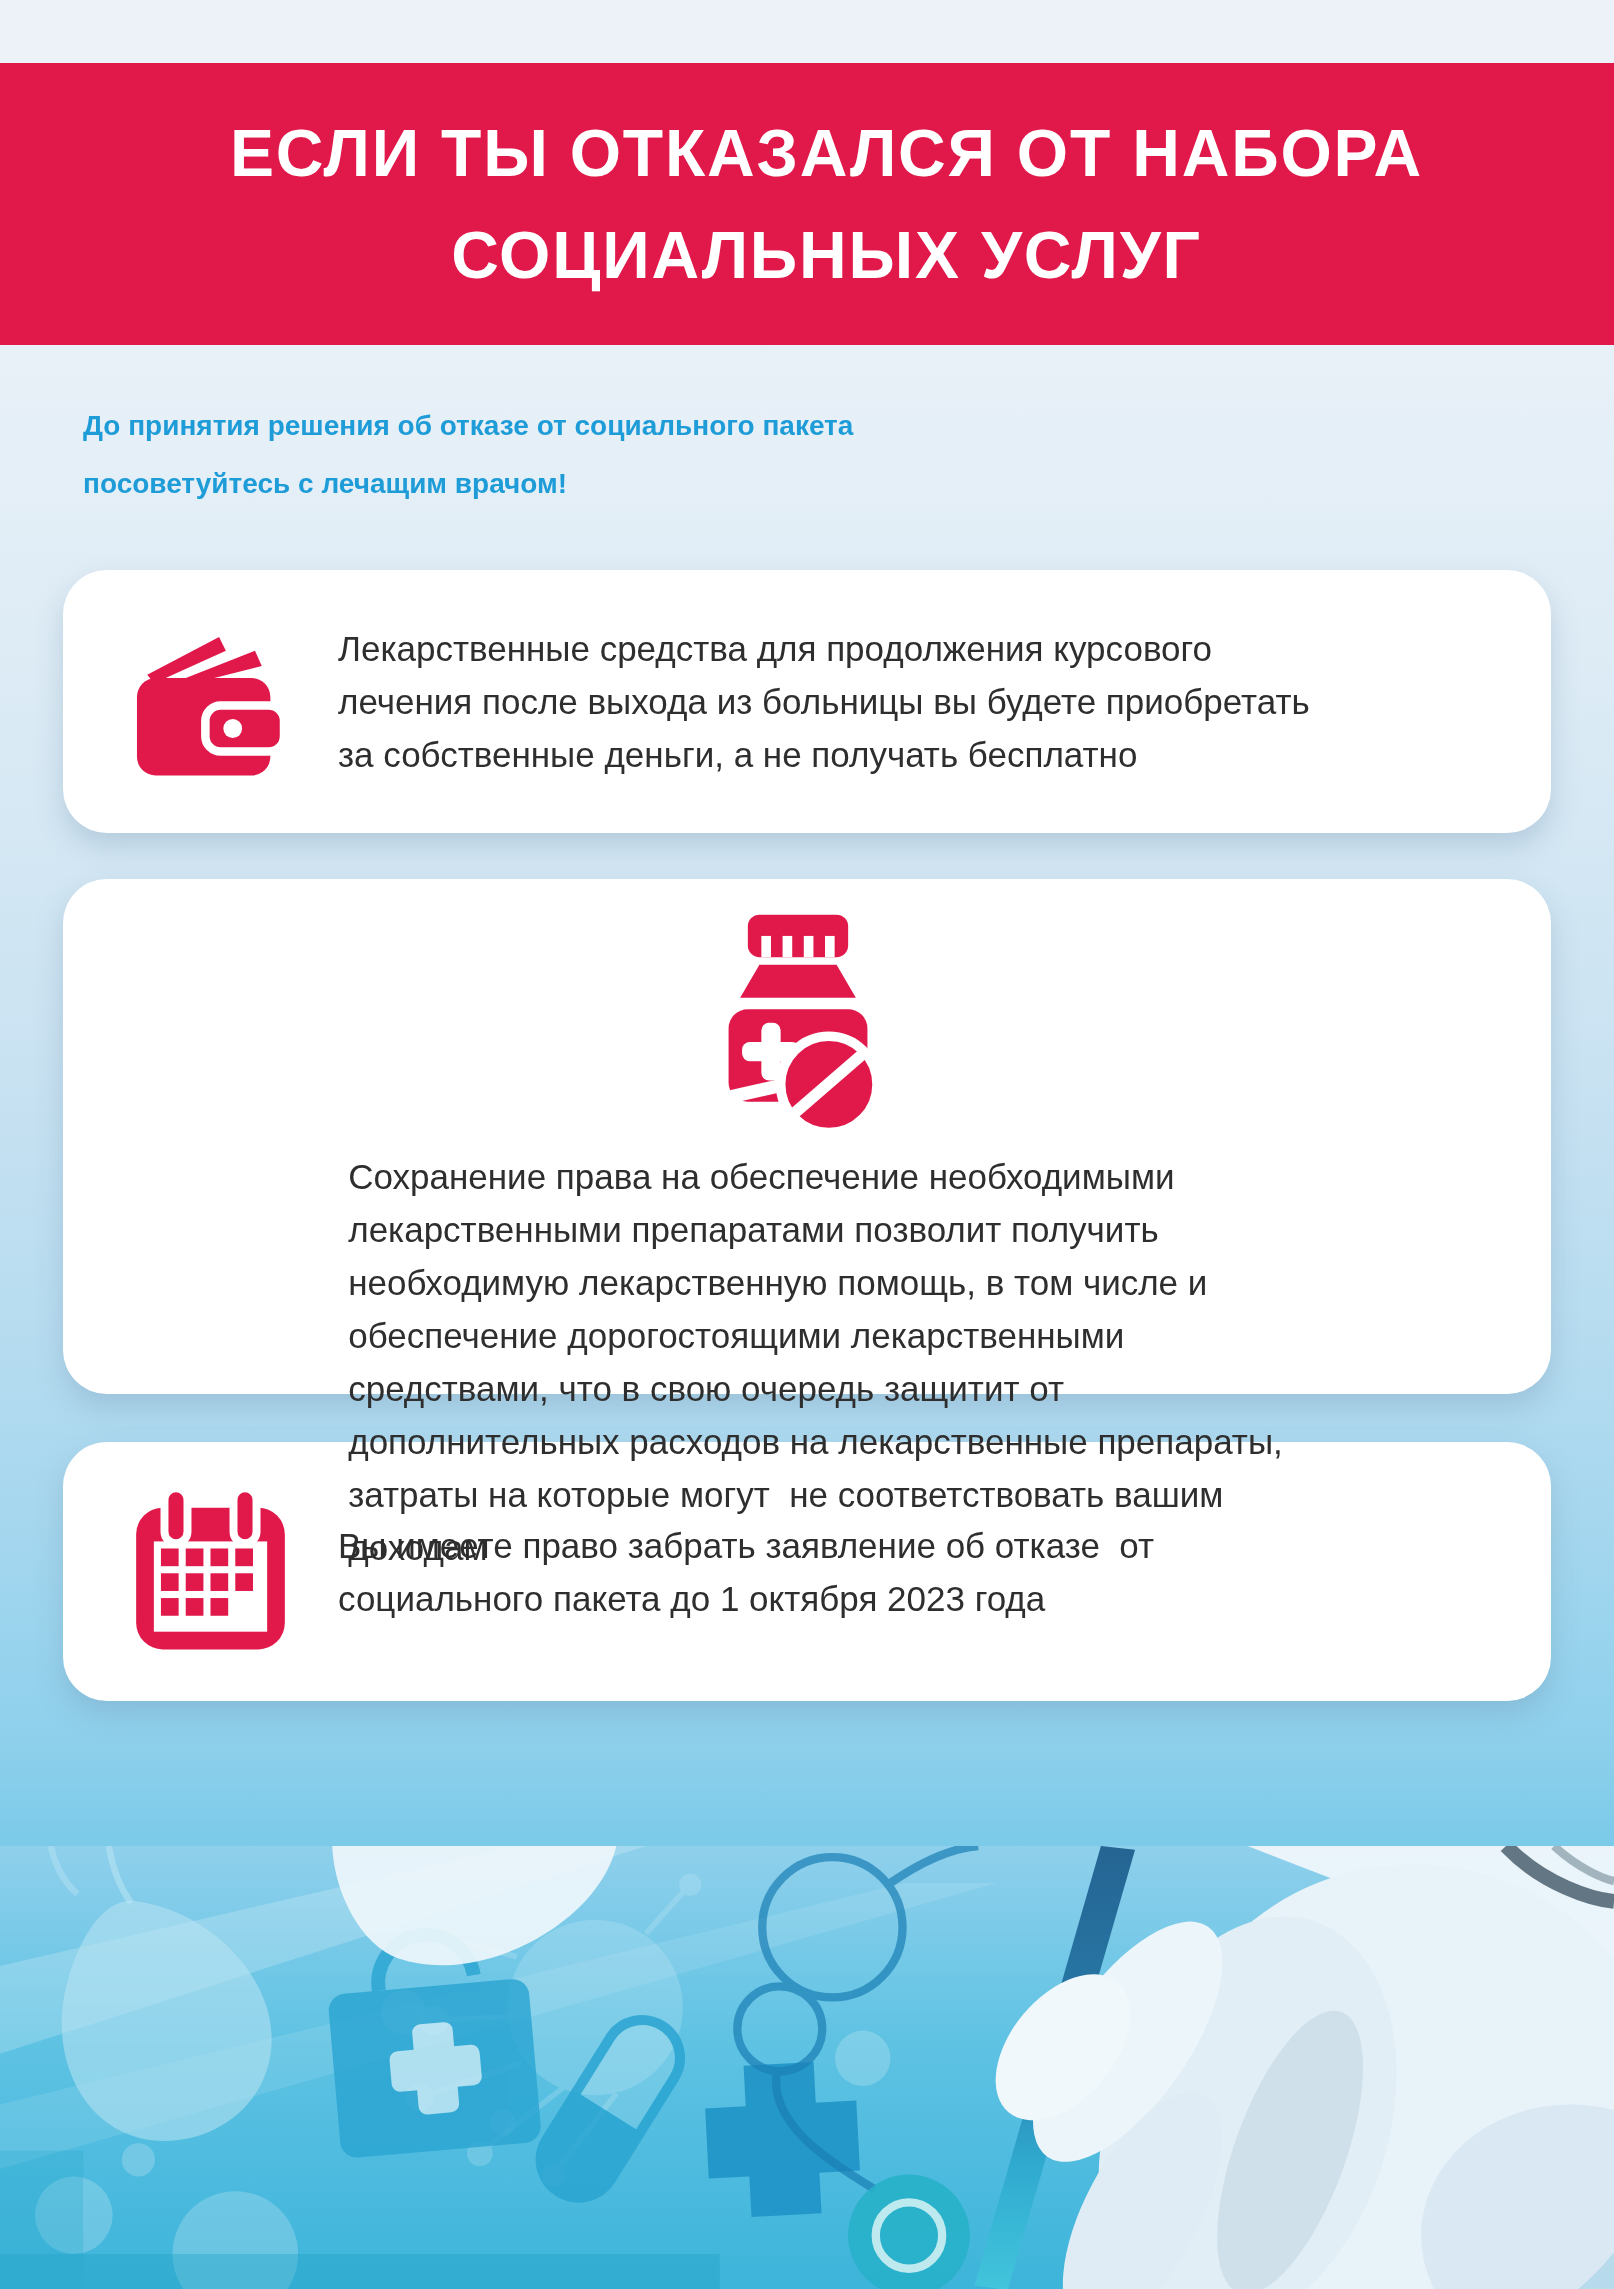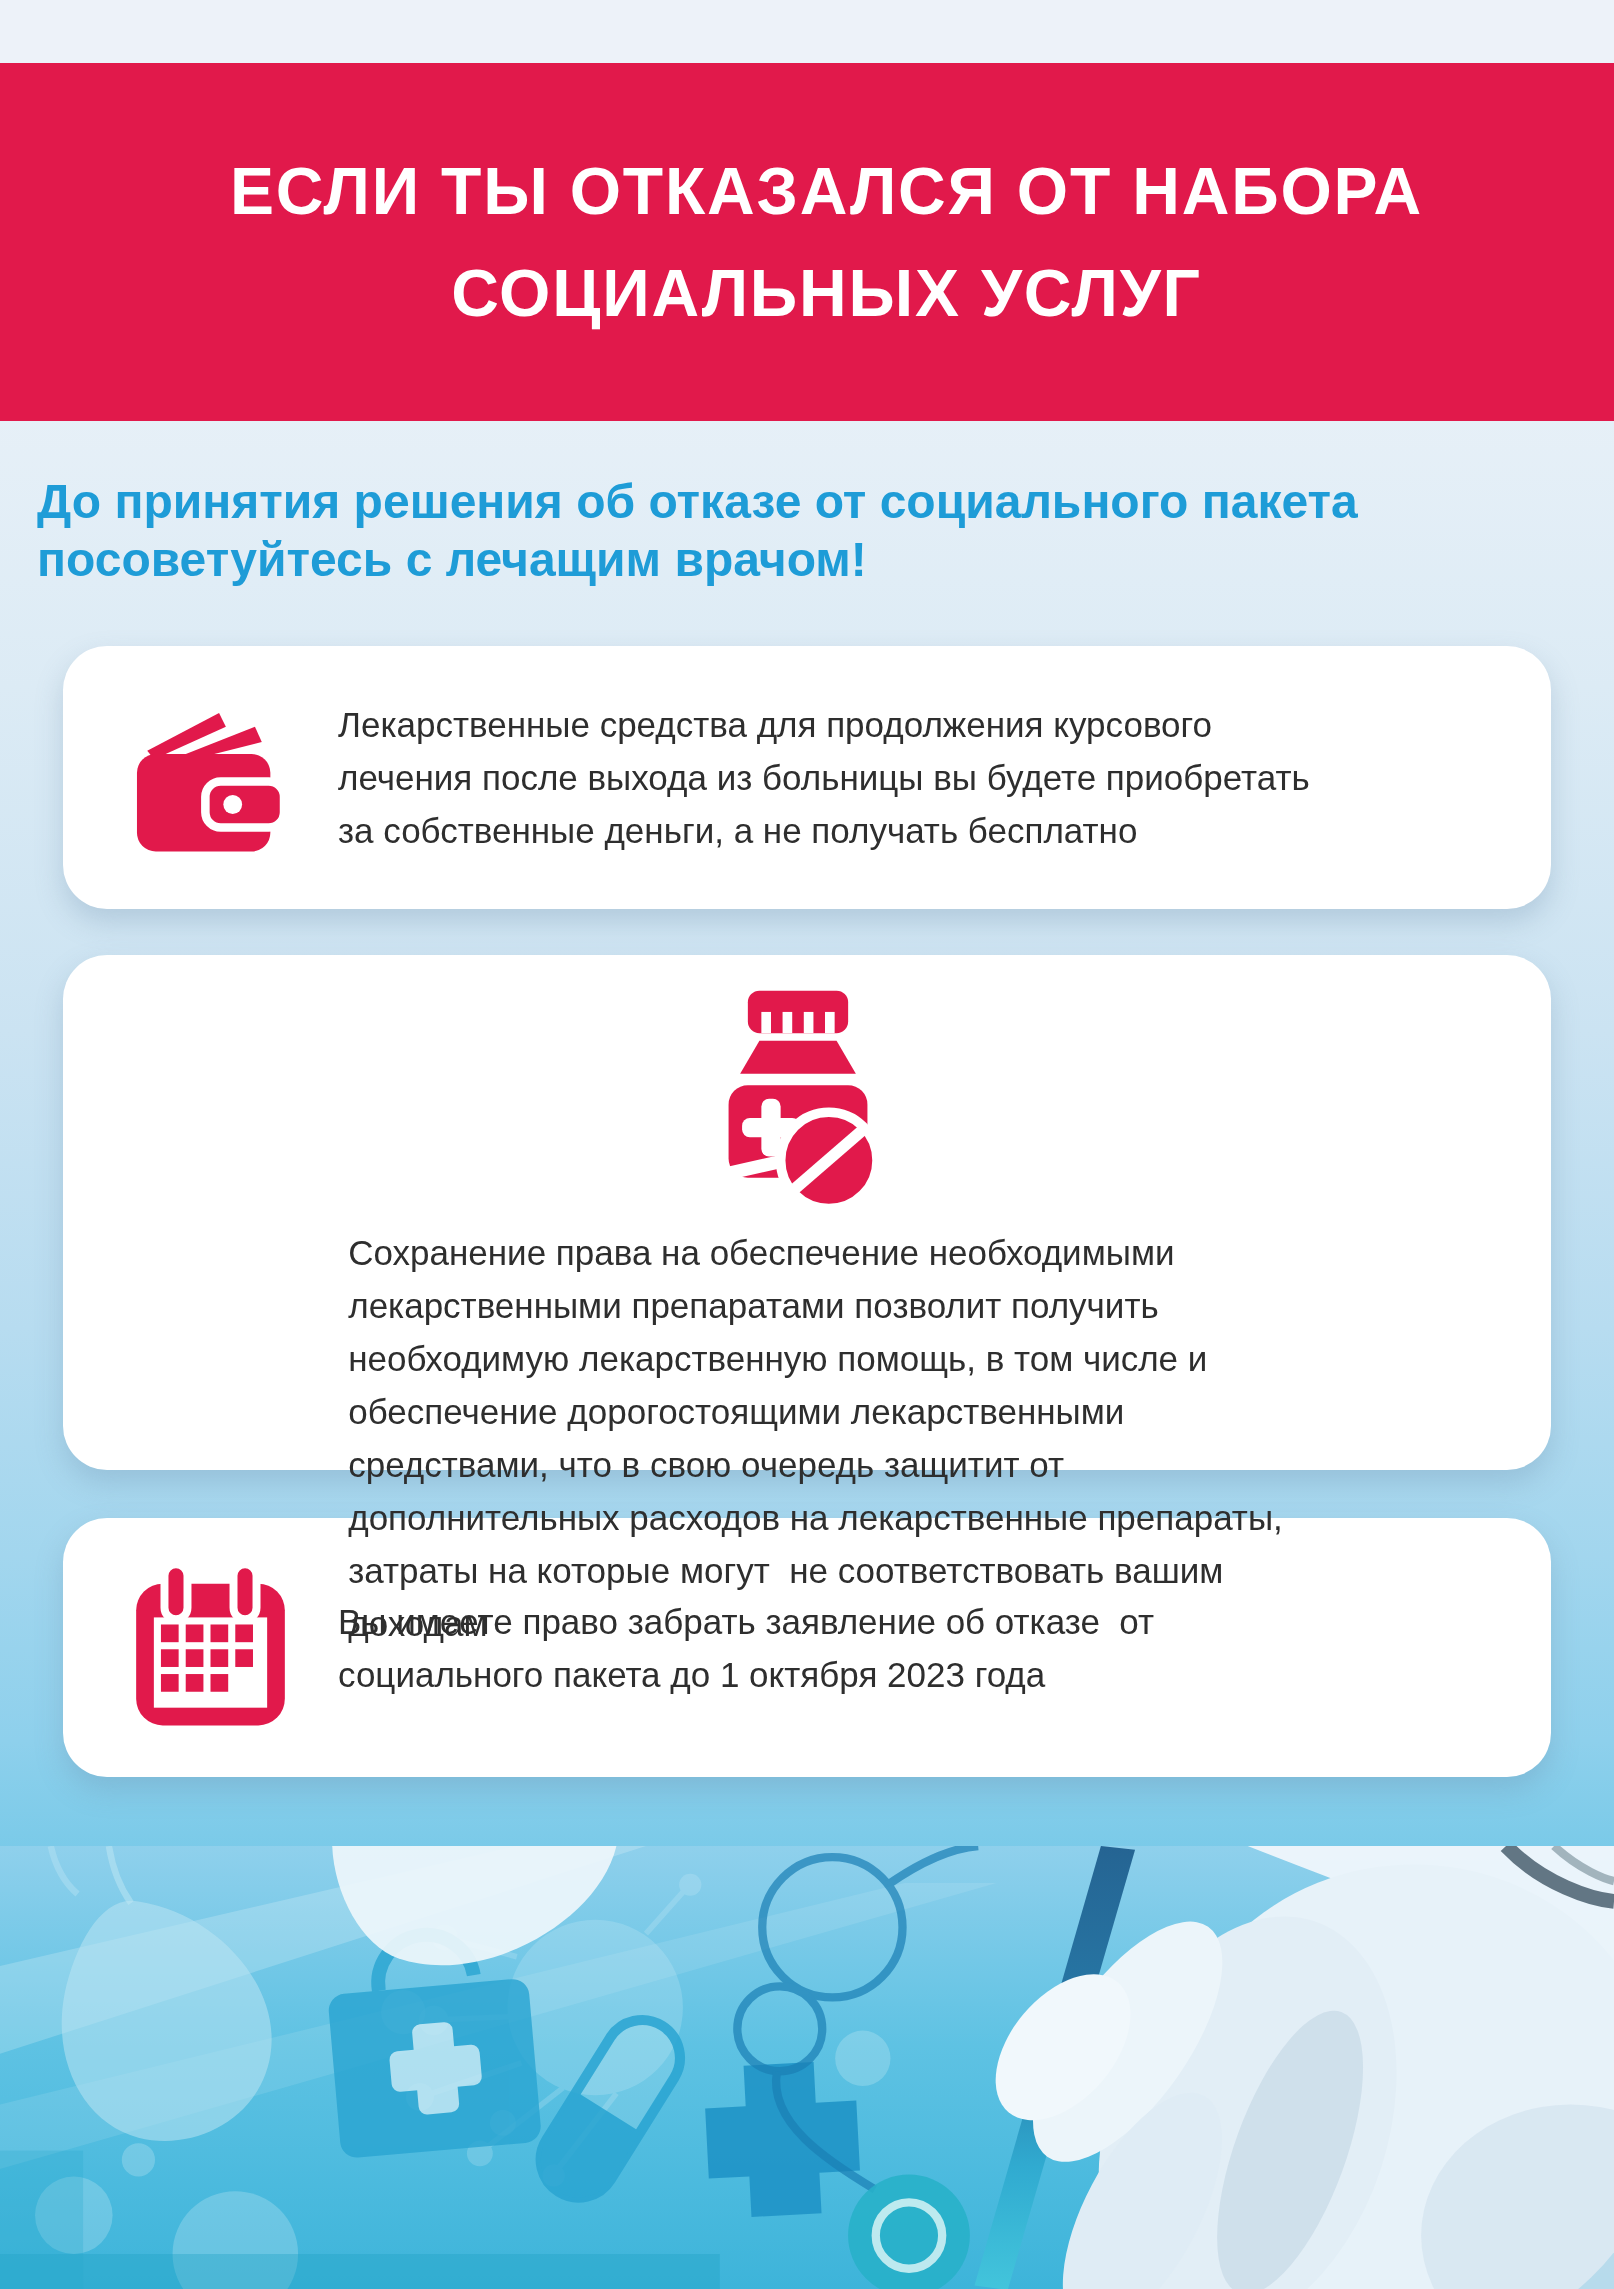--- a/index.html
+++ b/index.html
@@ -12,31 +12,31 @@
     background:linear-gradient(180deg,
       #eef3fa 0%, #e9f1f8 15%,
       #dcebf5 30%, #cbe3f2 45%,
       #b7dcf0 58%, #a2d6ee 68%,
       #8ed0ec 76%, #6cc6e6 84%, #4fbade 100%);
   }
   
   .topbar{height:63px;background:#edf2f9;}
   
   .banner{
-    height:358px;background:#e1194b;
+    height:282px;background:#e1194b;
     display:flex;align-items:center;justify-content:center;padding-left:39px;
   }
   .banner h1{
     margin:0;color:#ffffff;text-align:center;
     font-size:66px;line-height:102px;font-weight:bold;
     letter-spacing:1.8px;white-space:pre-wrap;
   }
   .intro{
-    margin:52px 83px 0 37px;
-    color:#1e9cd7;font-size:48px;line-height:58px;font-weight:bold;
+    margin:52px 83px 0 83px;
+    color:#1e9cd7;font-size:28px;line-height:58px;font-weight:bold;
     white-space:pre-wrap;
   }
   .heading{
     margin:68px 0 0 85px;
     color:#101010;font-size:65px;line-height:74px;font-weight:bold;
     letter-spacing:0.9px;
   }
   .cards{position:relative;z-index:2;margin:57px 63px 0 63px;}
   .card{
     box-sizing:border-box;

